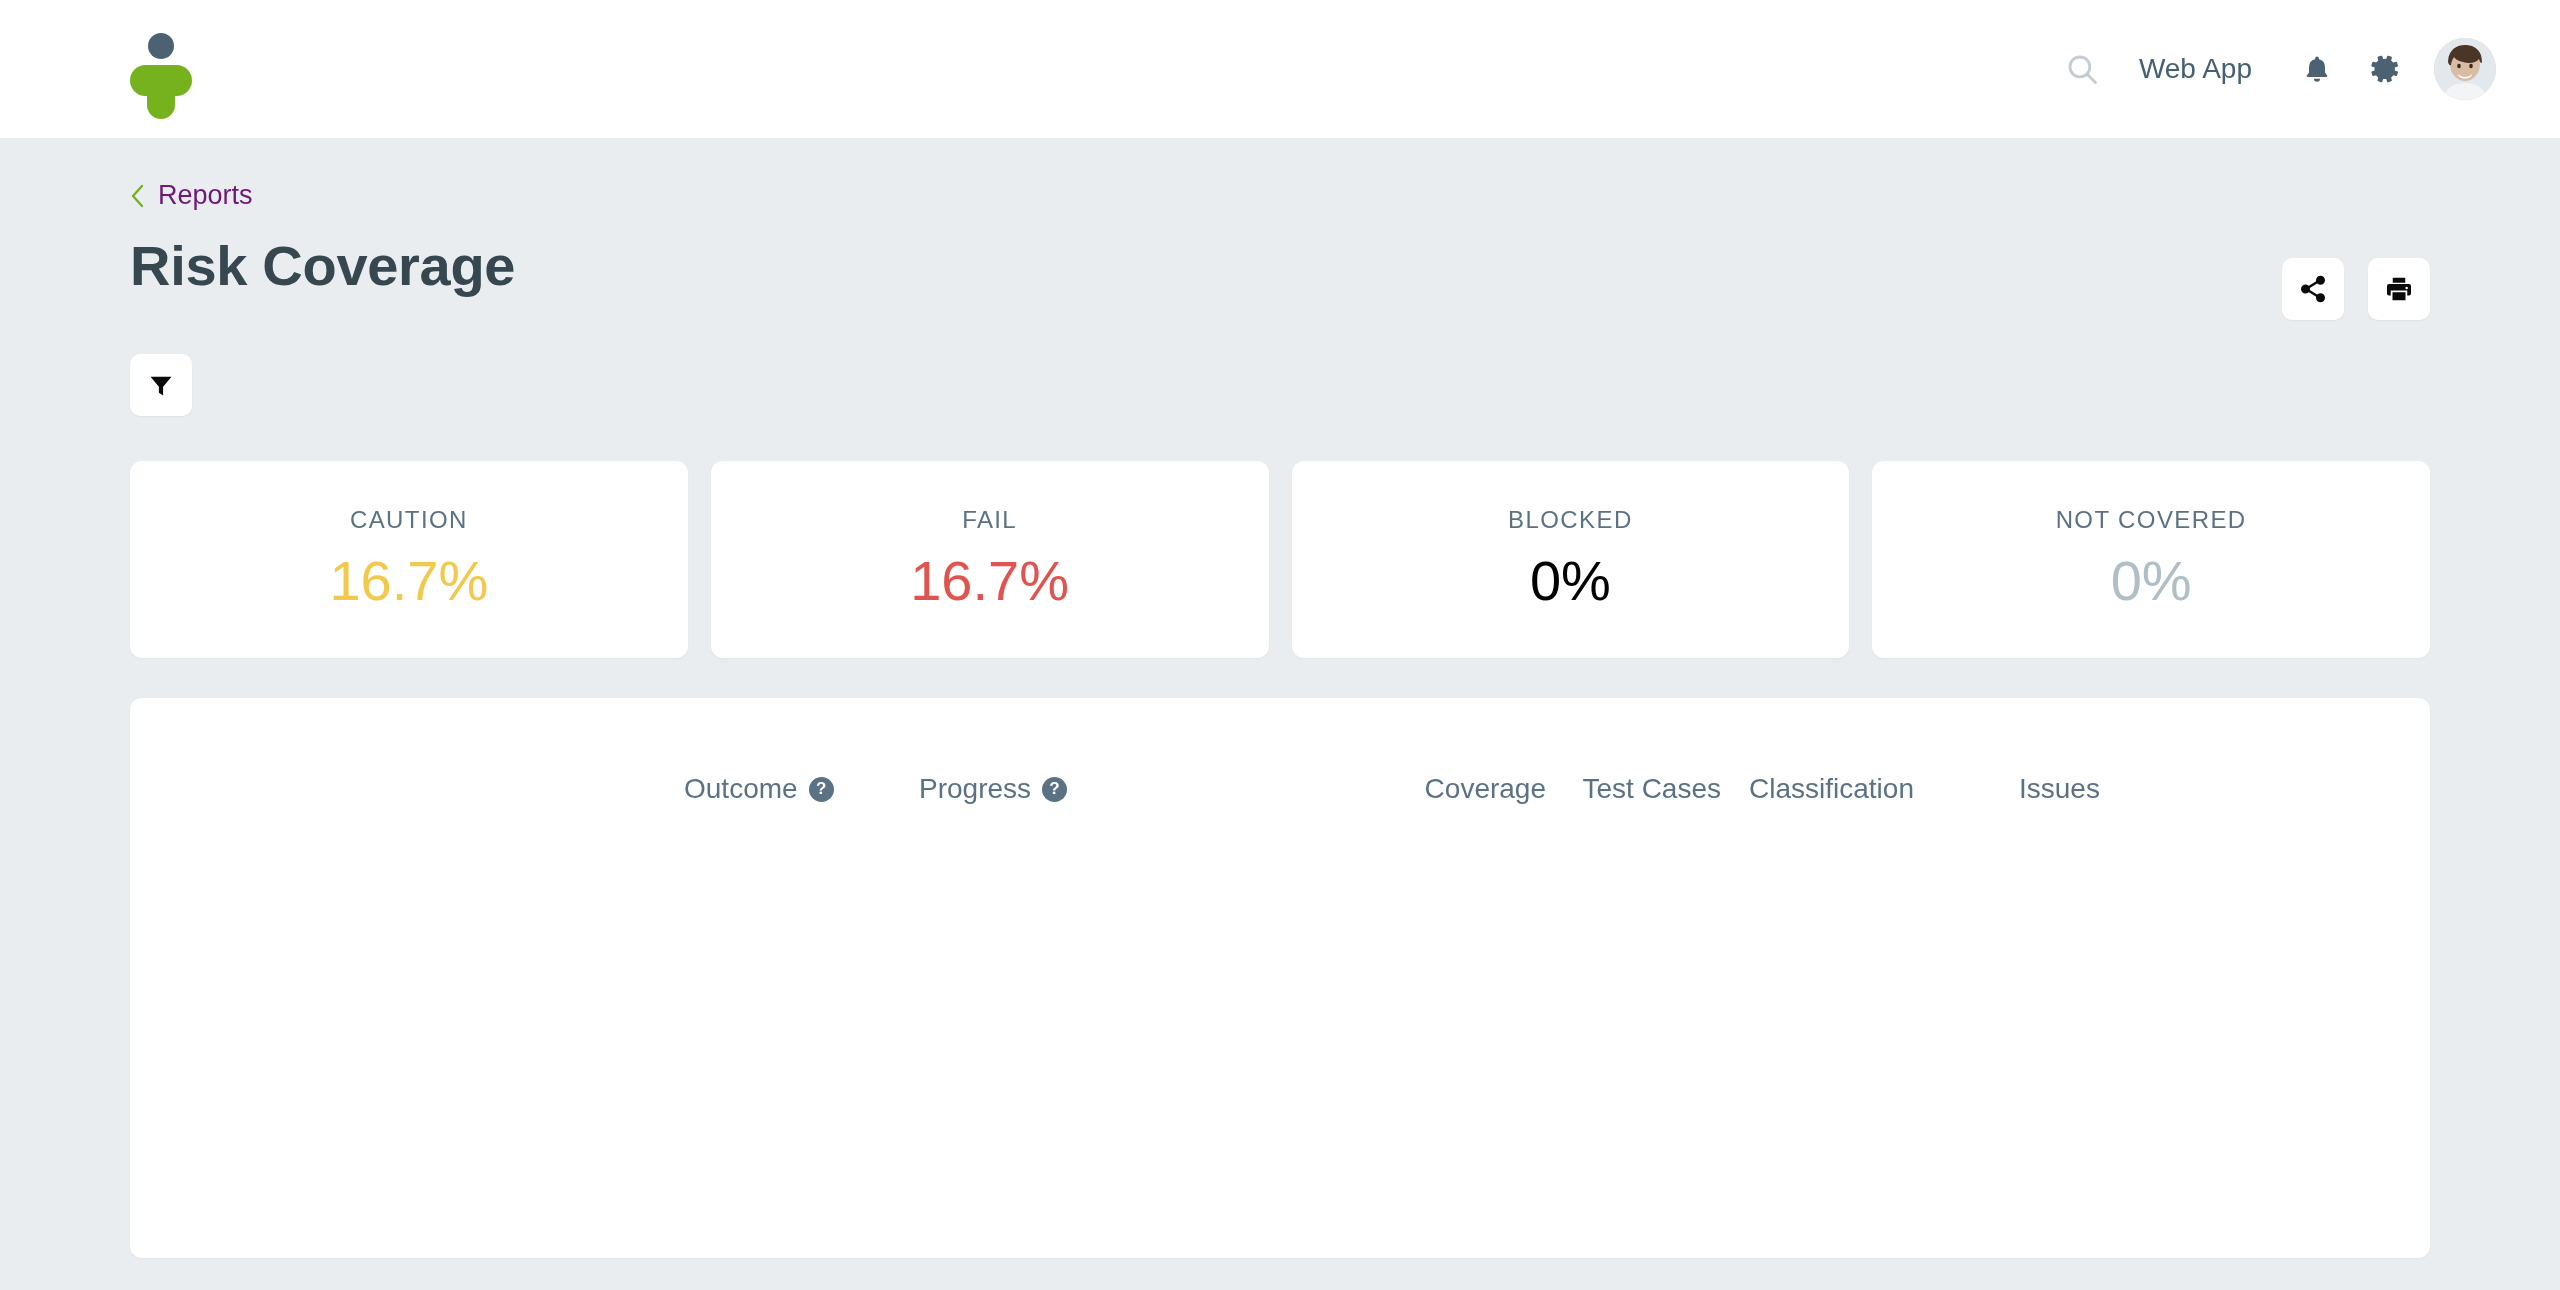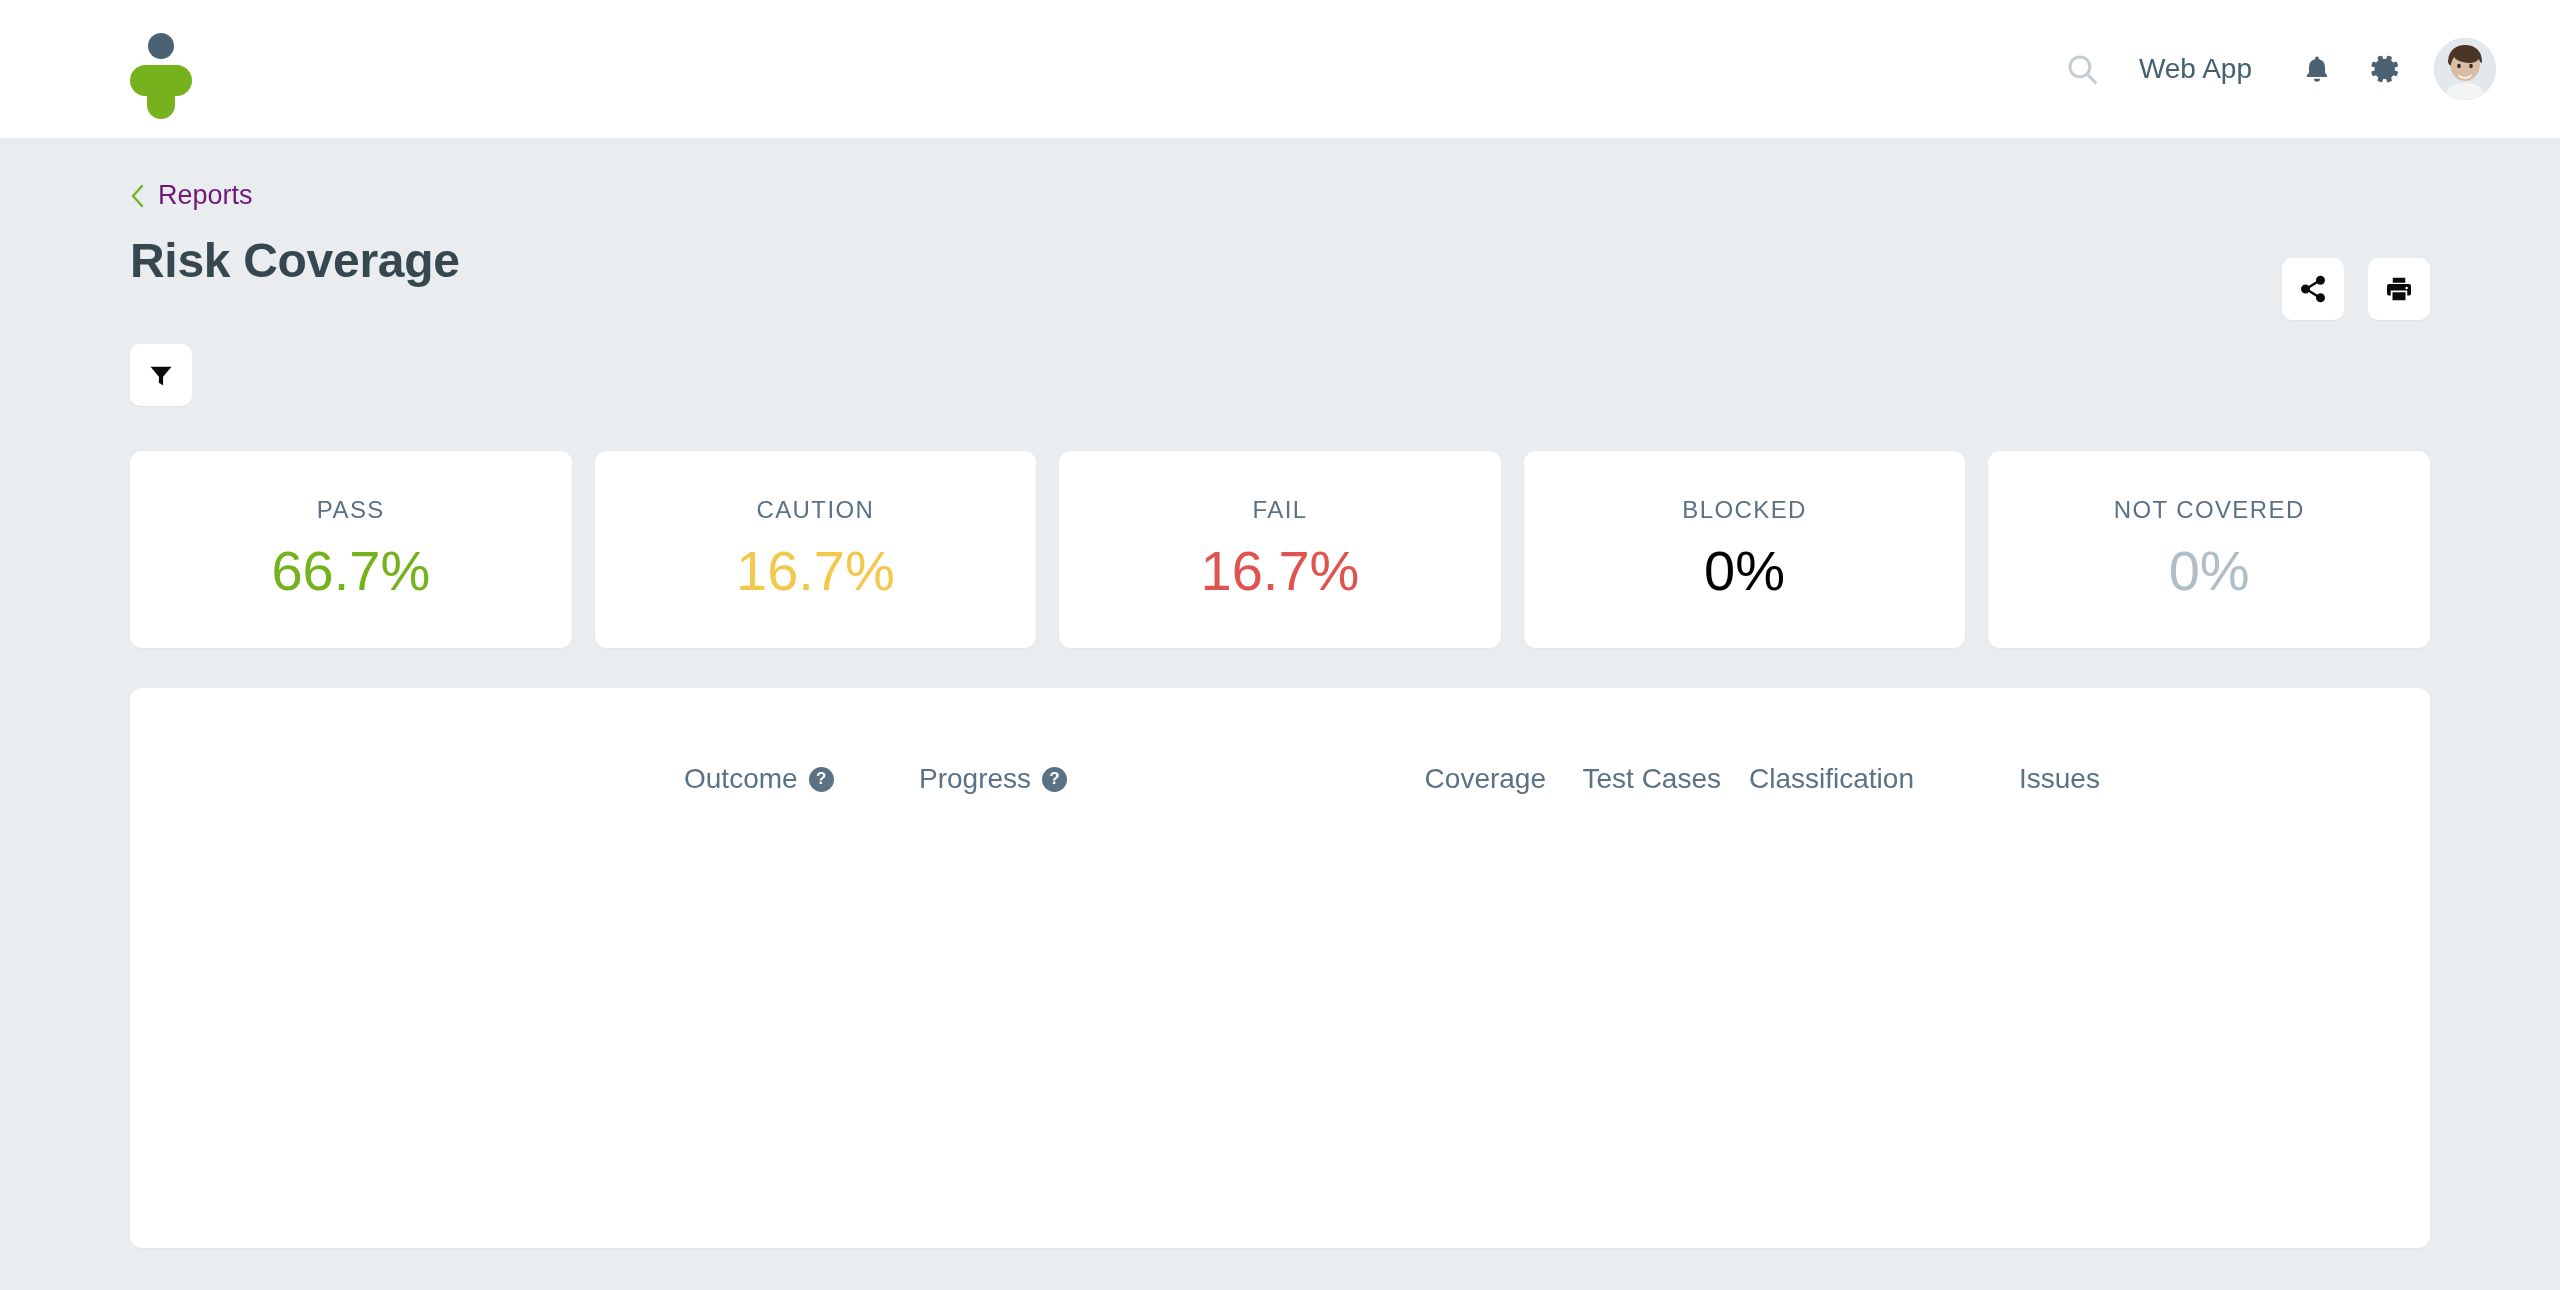--- a/index.html
+++ b/index.html
@@ -104,21 +104,21 @@
     display: flex;
     align-items: center;
     gap: 12px;
     margin-top: 42px;
     color: #701a75;
     font-size: 27px;
     cursor: pointer;
     width: fit-content;
   }
   .page-title {
-    font-size: 48px;
+    font-size: 56px;
     color: #37474f;
     margin-top: 22px;
     letter-spacing: -.3px;
   }
 
   .page-actions {
     position: absolute;
     right: 130px;
     top: 78px;
     display: flex;
@@ -334,24 +334,20 @@
 
   <div class="filter-row">
     <div class="sq-btn">
       <svg width="28" height="28" viewBox="0 0 24 24" fill="#0b0b0b">
         <path d="M3 5h18l-7.2 8.4V21l-3.6-2.4v-5.2z"></path>
       </svg>
     </div>
   </div>
 
   <div class="stats">
-    <div class="stat-card">
-      <div class="stat-label">PASS</div>
-      <div class="stat-value" style="color:#76b11e">66.7%</div>
-    </div>
     <div class="stat-card">
       <div class="stat-label">CAUTION</div>
       <div class="stat-value" style="color:#f2c94c">16.7%</div>
     </div>
     <div class="stat-card">
       <div class="stat-label">FAIL</div>
       <div class="stat-value" style="color:#e05450">16.7%</div>
     </div>
     <div class="stat-card">
       <div class="stat-label">BLOCKED</div>

